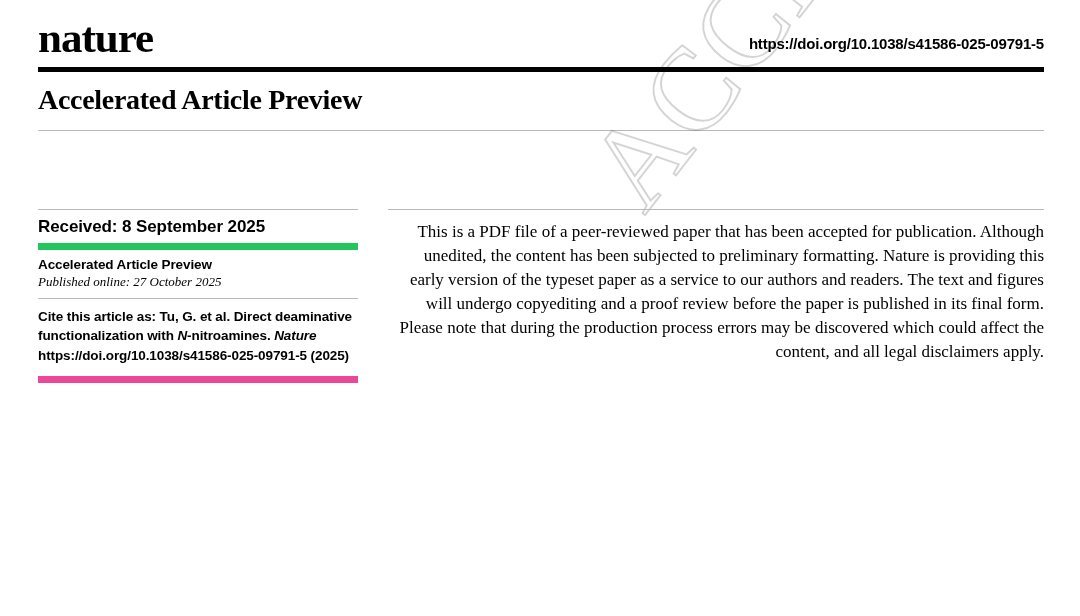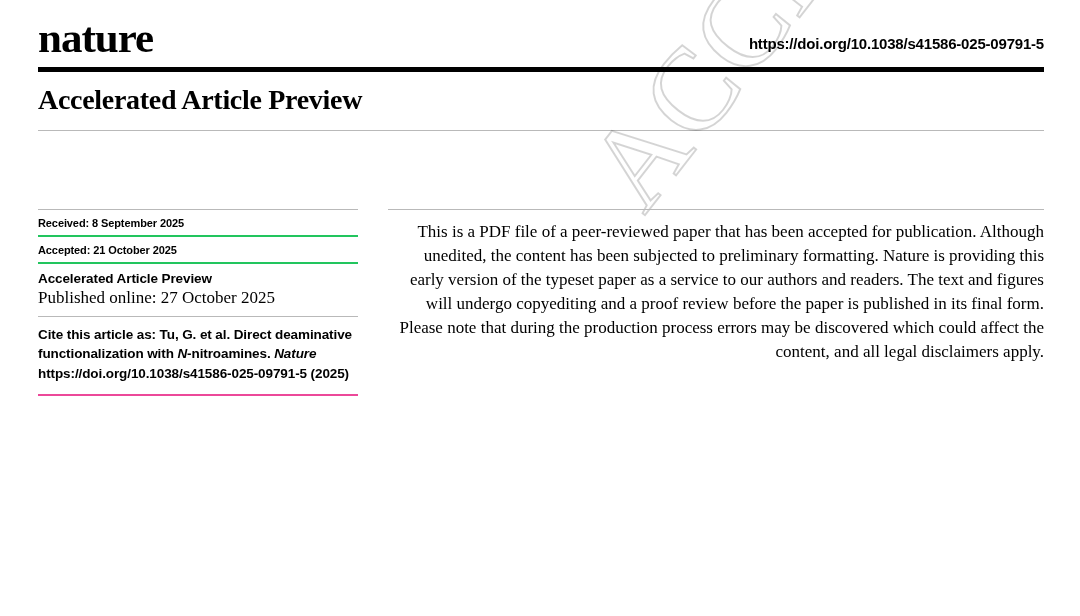--- a/index.html
+++ b/index.html
@@ -118,46 +118,47 @@
   .col-right {
     flex: 1 1 auto;
   }
 
   .meta-top-rule {
     height: 1px;
     background: #b9b9b9;
   }
 
   .meta-row {
-    font-size: 11px;
+    font-size: 17px;
     font-weight: 700;
     padding: 7px 0 6px 0;
-    border-bottom: 2px solid #22c55e;
+    border-bottom: 7px solid #22c55e;
     letter-spacing: -0.1px;
   }
   .meta-block {
     padding: 7px 0 8px 0;
     border-bottom: 1px solid #b9b9b9;
   }
   .meta-block .lbl {
     font-size: 13.5px;
     font-weight: 700;
     letter-spacing: -0.1px;
   }
   .meta-block .val {
     font-family: "Liberation Serif", serif;
-    font-size: 17px;
+    font-size: 13px;
     padding-top: 2px;
+    font-style: italic;
   }
   .cite {
     font-size: 13.5px;
     font-weight: 700;
     line-height: 1.45;
     padding: 8px 0 10px 0;
-    border-bottom: 2px solid #ec4899;
+    border-bottom: 7px solid #ec4899;
     letter-spacing: -0.1px;
   }
   .cite .ital {
     font-style: italic;
   }
 
   .authors {
     font-size: 13.5px;
     font-weight: 700;
     line-height: 1.42;
@@ -195,21 +196,20 @@
 
 
   <div class="title-gap"></div>
 
   <div class="columns">
 
     <div class="col-left">
       <div class="meta-top-rule"></div>
 
       <div class="meta-row">Received: 8 September 2025</div>
-      <div class="meta-row">Accepted: 21 October 2025</div>
 
       <div class="meta-block">
         <div class="lbl">Accelerated Article Preview</div>
         <div class="val">Published online: 27 October 2025</div>
       </div>
 
       <div class="cite">
         <span>Cite this article as: Tu, G. et al. Direct deaminative functionalization with </span><span class="ital">N</span><span>-nitroamines. </span><span class="ital">Nature</span><span> https://doi.org/10.1038/s41586-025-09791-5 (2025)</span>
       </div>
     </div>

